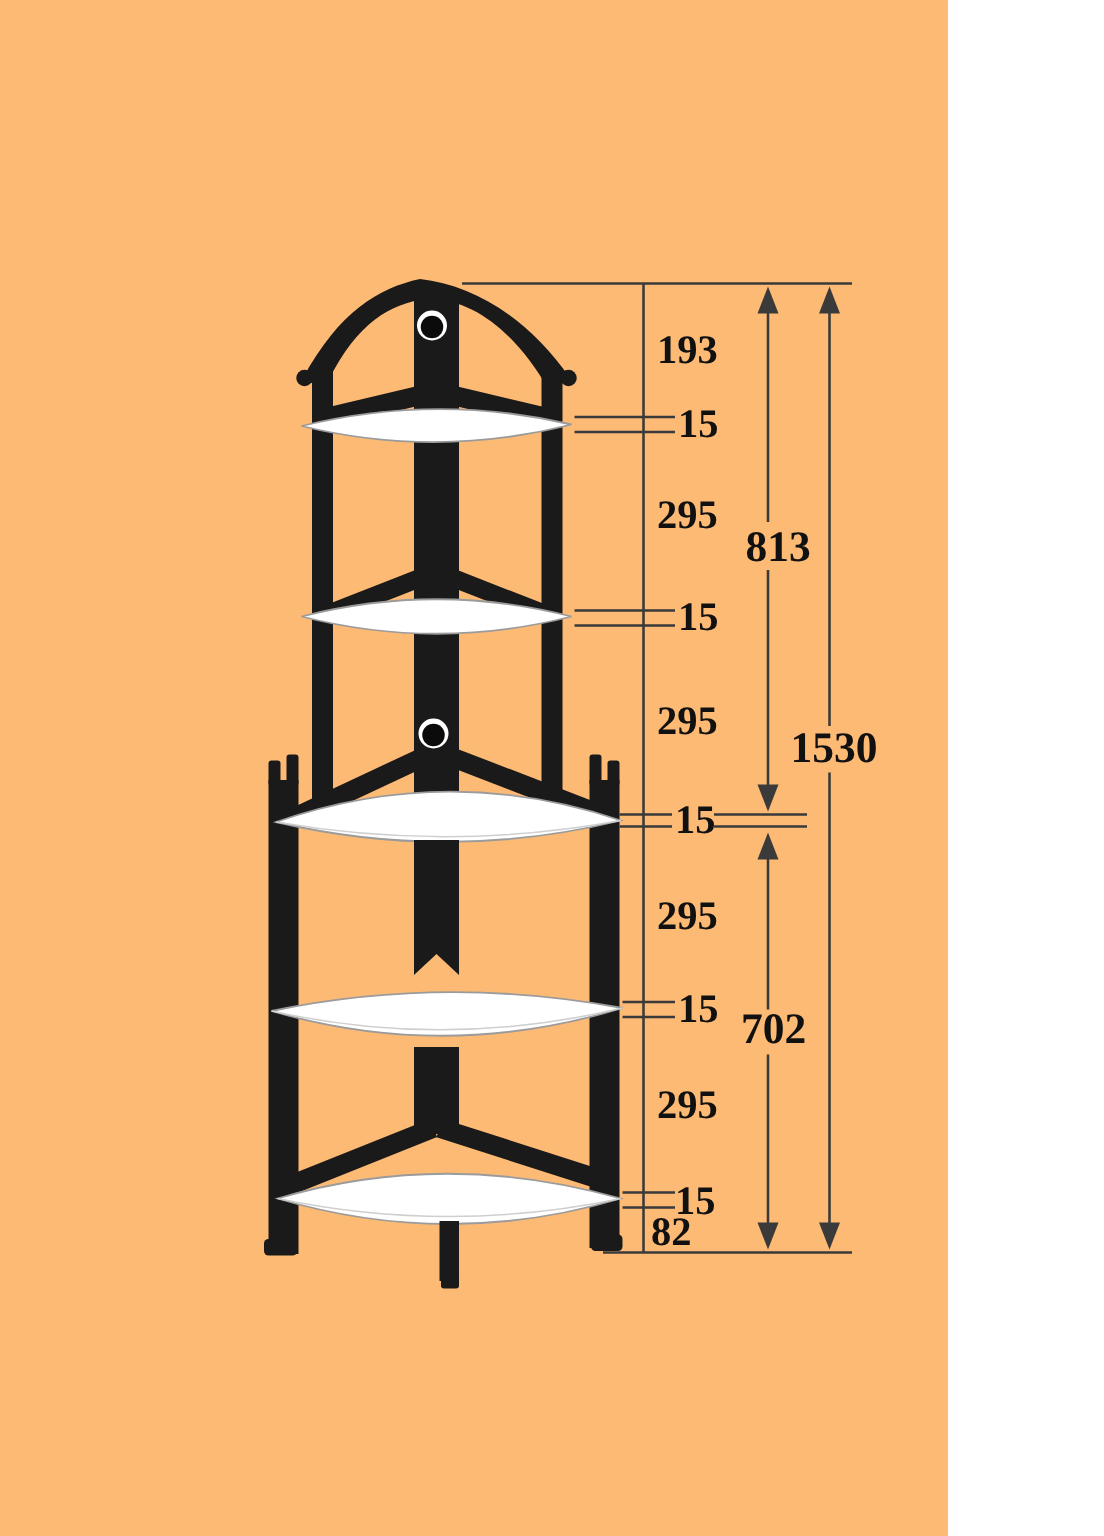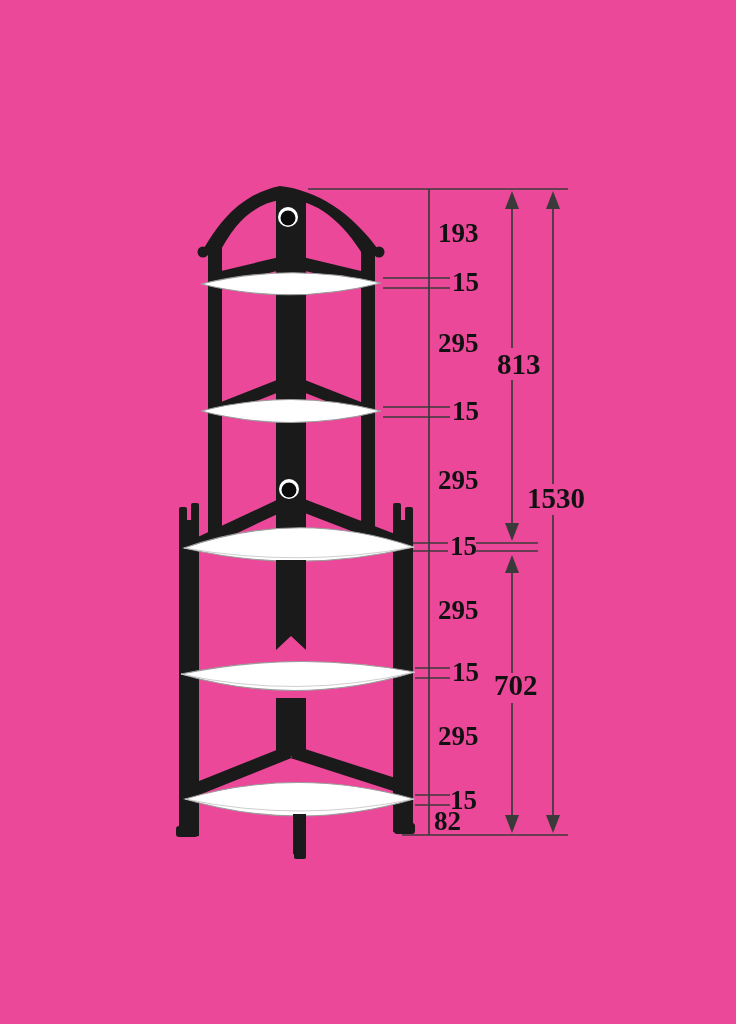--- a/index.html
+++ b/index.html
@@ -5,24 +5,24 @@
   html, body {
     margin: 0;
     padding: 0;
     background: #ffffff;
     width: 736px;
     height: 1024px;
     overflow: hidden;
     font-family: "Liberation Serif", serif;
   }
   .canvas {
-    width: 736px;
+    width: 632px;
     height: 1024px;
     position: relative;
-    background: #ec4899;
+    background: #fdba74;
   }
   svg { display: block; }
   .ink { fill: #1a1a1a; }
   .apron { stroke: #1a1a1a; fill: none; }
   .lens { fill: #ffffff; stroke: #9b9b9b; stroke-width: 1.2; }
   .lens-faint { fill: none; stroke: #cfcfcf; stroke-width: 1; }
   .dim-line { stroke: #3a3a3a; stroke-width: 1.7; fill: none; }
   .dim-head { fill: #3a3a3a; stroke: none; }
   .t-chain {
     font-family: "Liberation Serif", serif;

